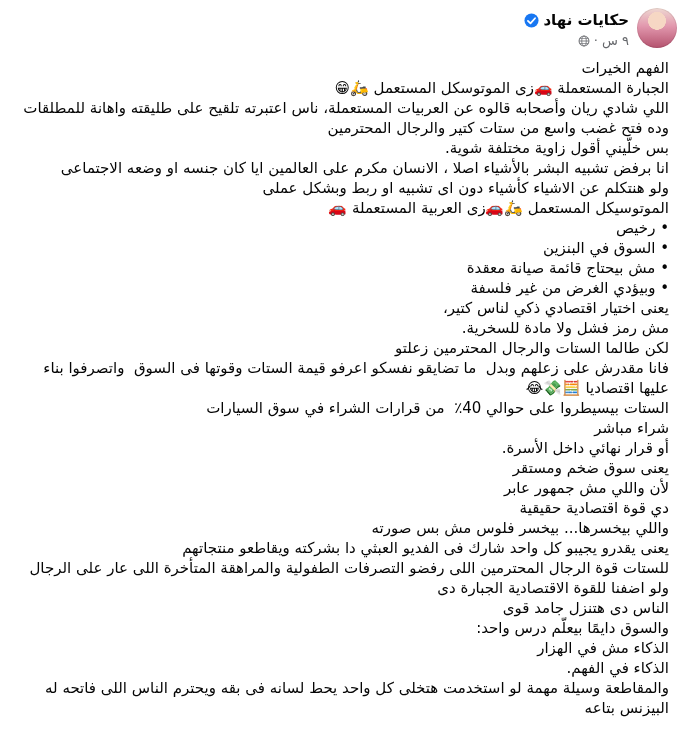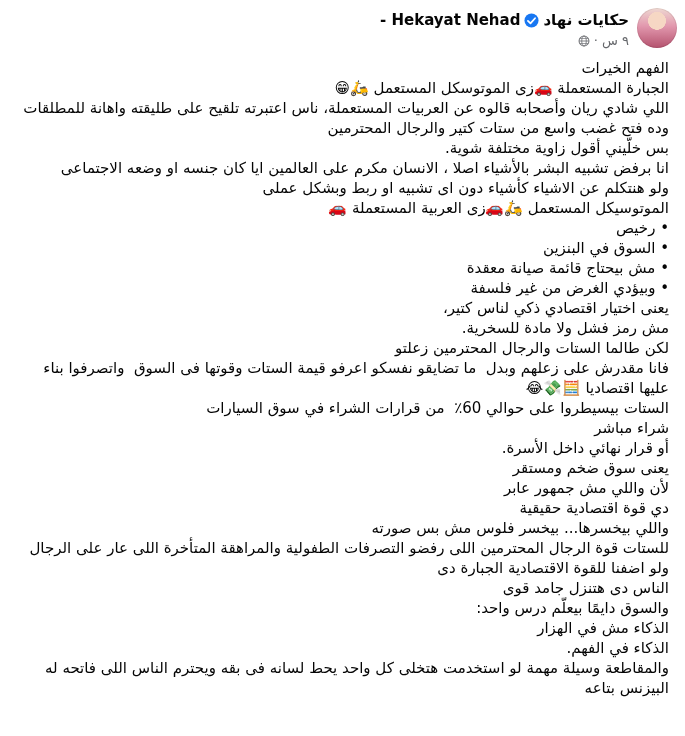--- a/index.html
+++ b/index.html
@@ -65,21 +65,20 @@
     <div class="avatar"></div>
     <div class="hmeta">
       <div class="name-row">
         <span>حكايات نهاد</span>
         <span class="badge">
           <svg viewBox="0 0 16 16" width="15" height="15" aria-hidden="true">
             <circle cx="8" cy="8" r="7.5" fill="#1877F2"></circle>
             <path d="M4.2 8.4 L6.9 11 L11.8 5.6" fill="none" stroke="#ffffff" stroke-width="1.9" stroke-linecap="round" stroke-linejoin="round"></path>
           </svg>
         </span>
-        <span class="name-en">- Hekayat Nehad</span>
       </div>
       <div class="sub-row">
         <span>٩ س</span>
         <span>·</span>
         <span class="globe">
           <svg viewBox="0 0 16 16" width="12" height="12" aria-hidden="true">
             <circle cx="8" cy="8" r="6.6" fill="none" stroke="#65676B" stroke-width="1.4"></circle>
             <ellipse cx="8" cy="8" rx="3" ry="6.6" fill="none" stroke="#65676B" stroke-width="1.2"></ellipse>
             <line x1="1.4" y1="8" x2="14.6" y2="8" stroke="#65676B" stroke-width="1.2"></line>
             <line x1="2.2" y1="4.6" x2="13.8" y2="4.6" stroke="#65676B" stroke-width="1"></line>
@@ -100,27 +99,28 @@
       <div class="line">ولو هنتكلم عن الاشياء كأشياء دون اى تشبيه او ربط وبشكل عملى</div>
       <div class="line">الموتوسيكل المستعمل 🛵🚗زى العربية المستعملة 🚗</div>
       <div class="line">• رخيص</div>
       <div class="line">• السوق في البنزين</div>
       <div class="line">• مش بيحتاج قائمة صيانة معقدة</div>
       <div class="line">• وبيؤدي الغرض من غير فلسفة</div>
       <div class="line">يعنى اختيار اقتصادي ذكي لناس كتير،</div>
       <div class="line">مش رمز فشل ولا مادة للسخرية.</div>
       <div class="line">لكن طالما الستات والرجال المحترمين زعلتو</div>
       <div class="line">فانا مقدرش على زعلهم وبدل  ما تضايقو نفسكو اعرفو قيمة الستات وقوتها فى السوق  واتصرفوا بناء عليها اقتصاديا 🧮💸😂</div>
-      <div class="line">الستات بيسيطروا على حوالي 60٪  من قرارات الشراء في سوق السيارات</div>
+      <div class="line">الستات بيسيطروا على حوالي 40٪  من قرارات الشراء في سوق السيارات</div>
       <div class="line">شراء مباشر</div>
       <div class="line">أو قرار نهائي داخل الأسرة.</div>
       <div class="line">يعنى سوق ضخم ومستقر</div>
       <div class="line">لأن واللي مش جمهور عابر</div>
       <div class="line">دي قوة اقتصادية حقيقية</div>
       <div class="line">واللي بيخسرها... بيخسر فلوس مش بس صورته</div>
+      <div class="line">يعنى يقدرو يجيبو كل واحد شارك فى الفديو العبثي دا بشركته ويقاطعو منتجاتهم</div>
       <div class="line">للستات قوة الرجال المحترمين اللى رفضو التصرفات الطفولية والمراهقة المتأخرة اللى عار على الرجال</div>
       <div class="line">ولو اضفنا للقوة الاقتصادية الجبارة دى</div>
       <div class="line">الناس دى هتنزل جامد قوى</div>
       <div class="line">والسوق دايمًا بيعلّم درس واحد:</div>
       <div class="line">الذكاء مش في الهزار</div>
       <div class="line">الذكاء في الفهم.</div>
       <div class="line">والمقاطعة وسيلة مهمة لو استخدمت هتخلى كل واحد يحط لسانه فى بقه ويحترم الناس اللى فاتحه له البيزنس بتاعه</div>
     </div>
 
 </div>

